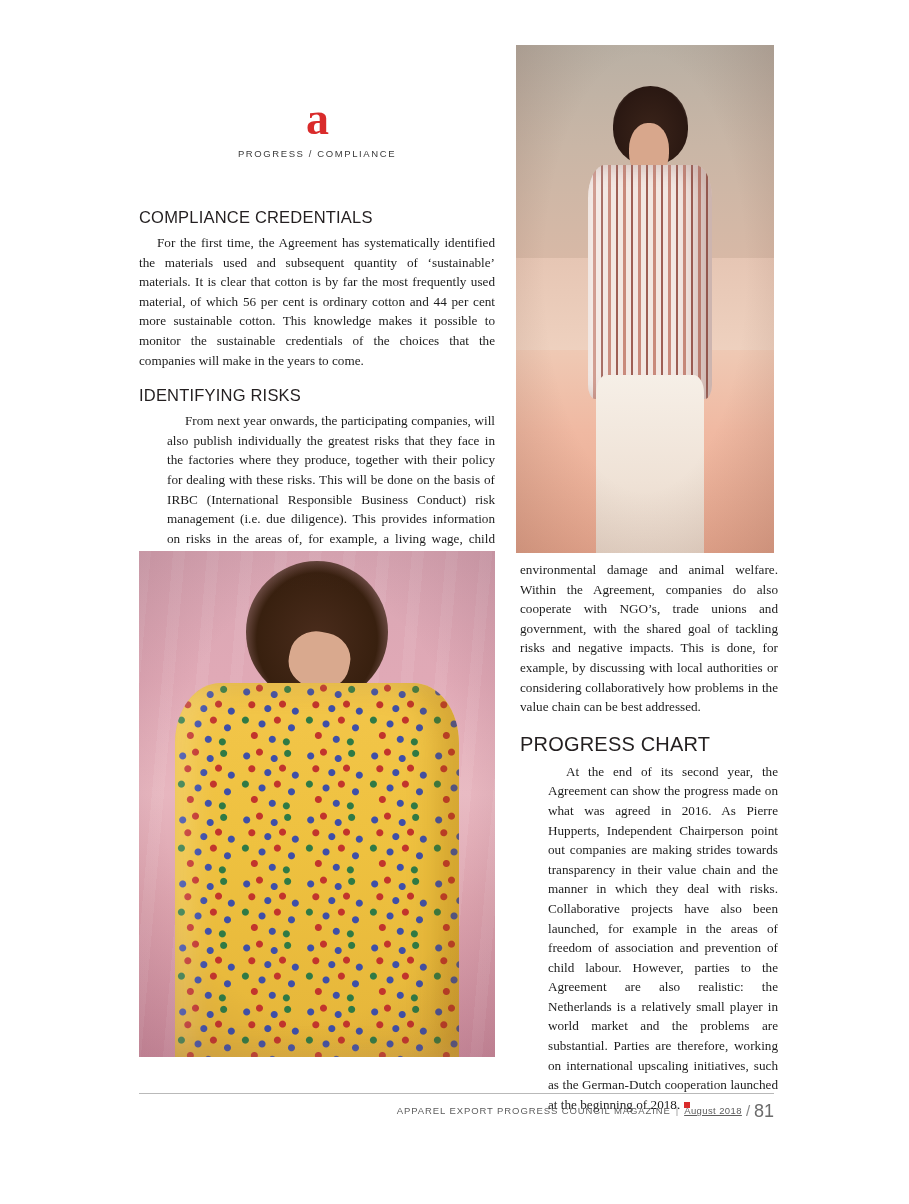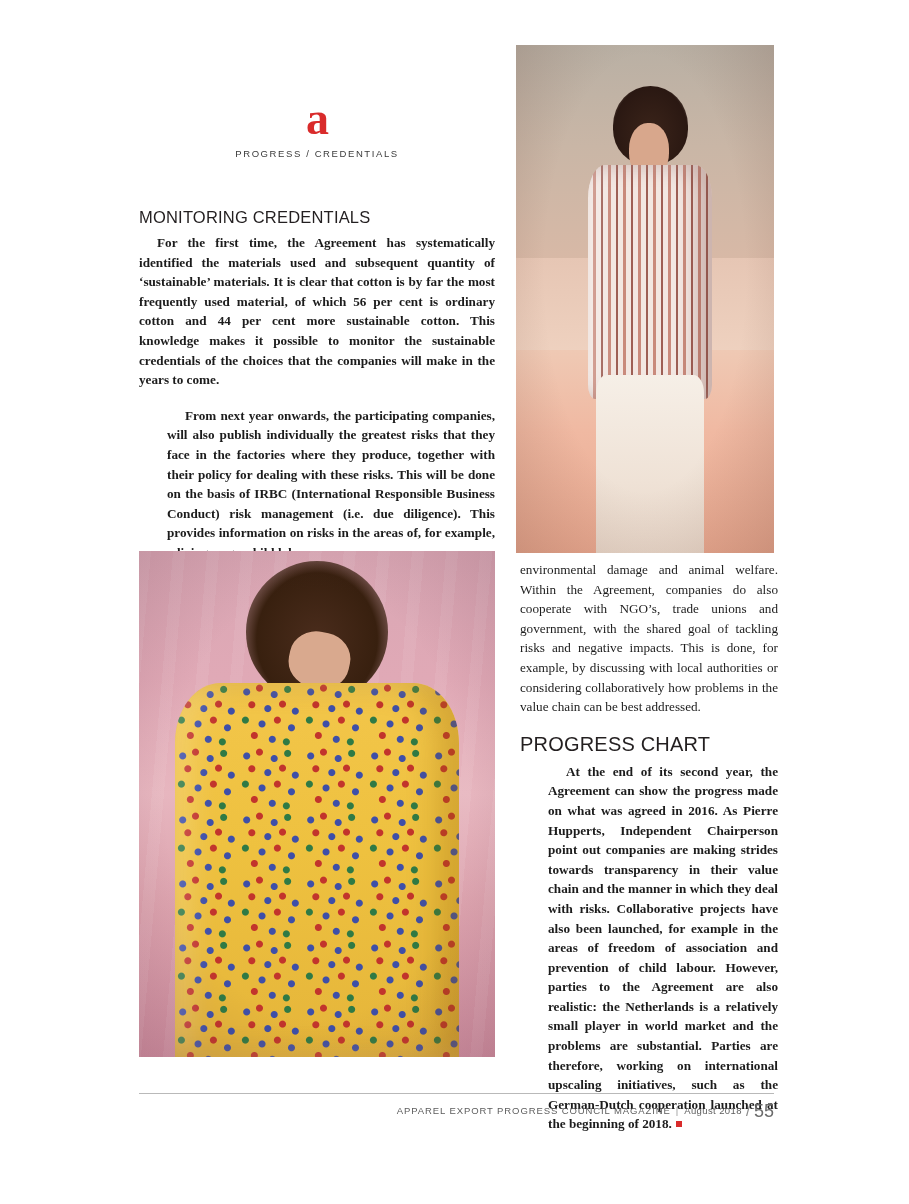--- a/index.html
+++ b/index.html
@@ -73,21 +73,21 @@
   }
 
   p.body {
     margin: 0 0 16px 0;
     font-size: 13.2px;
     line-height: 19.6px;
     text-align: justify;
     text-justify: inter-word;
     color: #1c1c1c;
   }
-  p.body.indent { text-indent: 18px; font-weight: bold; }
+  p.body.indent { text-indent: 18px; }
   p.body:last-child { margin-bottom: 0; margin-left: 28px; }
 
   .endmark {
     display: inline-block;
     width: 6px;
     height: 6px;
     background: #d92b2b;
     margin-left: 4px;
     vertical-align: 1px;
   }
@@ -214,47 +214,48 @@
     border-top: 1px solid #b9b9b9;
     padding-top: 7px;
     text-align: right;
     font-family: "Liberation Sans", sans-serif;
     font-size: 9.5px;
     letter-spacing: 0.9px;
     color: #5d5d5d;
     white-space: nowrap;
   }
   .footer .sep { color: #9a9a9a; margin: 0 5px; }
-  .footer .issue { letter-spacing: 0.4px; }
+  .footer .issue { letter-spacing: 0.4px; text-decoration: underline; }
   .footer .pageno {
     font-size: 18px;
     letter-spacing: 0;
     color: #6b6b6b;
     vertical-align: -3px;
     margin-left: 3px;
   }
   .footer .slashbig { font-size: 15px; color: #8a8a8a; margin-left: 4px; vertical-align: -2px;}
 </style>
 </head>
 <body>
 
 <div class="page">
 
   <div class="masthead">
     <div class="logo-mark">a</div>
     <div class="masthead-label">
       <span>PROGRESS</span>
       <span class="slash">/</span>
-      <span>CREDENTIALS</span>
+      <span>COMPLIANCE</span>
     </div>
   </div>
 
   <div class="col-left">
-    <h2 class="section-head">MONITORING CREDENTIALS</h2>
+    <h2 class="section-head">COMPLIANCE CREDENTIALS</h2>
     <p class="body indent">For the first time, the Agreement has systematically identified the materials used and subsequent quantity of ‘sustainable’ materials. It is clear that cotton is by far the most frequently used material, of which 56 per cent is ordinary cotton and 44 per cent more sustainable cotton. This knowledge makes it possible to monitor the sustainable credentials of the choices that the companies will make in the years to come.</p>
+    <h2 class="section-head">IDENTIFYING RISKS</h2>
     <p class="body indent">From next year onwards, the participating companies, will also publish individually the greatest risks that they face in the factories where they produce, together with their policy for dealing with these risks. This will be done on the basis of IRBC (International Responsible Business Conduct) risk management (i.e. due diligence). This provides information on risks in the areas of, for example, a living wage, child labor,</p>
   </div>
 
   <div class="photo" id="photo-top-right">
     <div class="sky"></div>
     <div class="water"></div>
     <div class="sand"></div>
     <div class="figure">
       <div class="hair"></div>
       <div class="face"></div>
@@ -273,16 +274,16 @@
     <div class="vignette2"></div>
   </div>
 
   <div class="col-right-text">
     <p class="body">environmental damage and animal welfare. Within the Agreement, companies do also cooperate with NGO’s, trade unions and government, with the shared goal of tackling risks and negative impacts. This is done, for example, by discussing with local authorities or considering collaboratively how problems in the value chain can be best addressed.</p>
     <h2 class="section-head">PROGRESS CHART</h2>
     <p class="body indent"><span>At the end of its second year, the Agreement can show the progress made on what was agreed in 2016. As Pierre Hupperts, Independent Chairperson point out companies are making strides towards transparency in their value chain and the manner in which they deal with risks. Collaborative projects have also been launched, for example in the areas of freedom of association and prevention of child labour. However, parties to the Agreement are also realistic: the Netherlands is a relatively small player in world market and the problems are substantial. Parties are therefore, working on international upscaling initiatives, such as the German-Dutch cooperation launched at the beginning of 2018.</span><span class="endmark"></span></p>
   </div>
 
   <div class="footer">
-    <span>APPAREL EXPORT PROGRESS COUNCIL MAGAZINE</span><span class="sep">|</span><span class="issue">August 2018</span><span class="slashbig">/</span><span class="pageno">55</span>
+    <span>APPAREL EXPORT PROGRESS COUNCIL MAGAZINE</span><span class="sep">|</span><span class="issue">August 2018</span><span class="slashbig">/</span><span class="pageno">81</span>
   </div>
 
 </div>
 
 </body></html>

